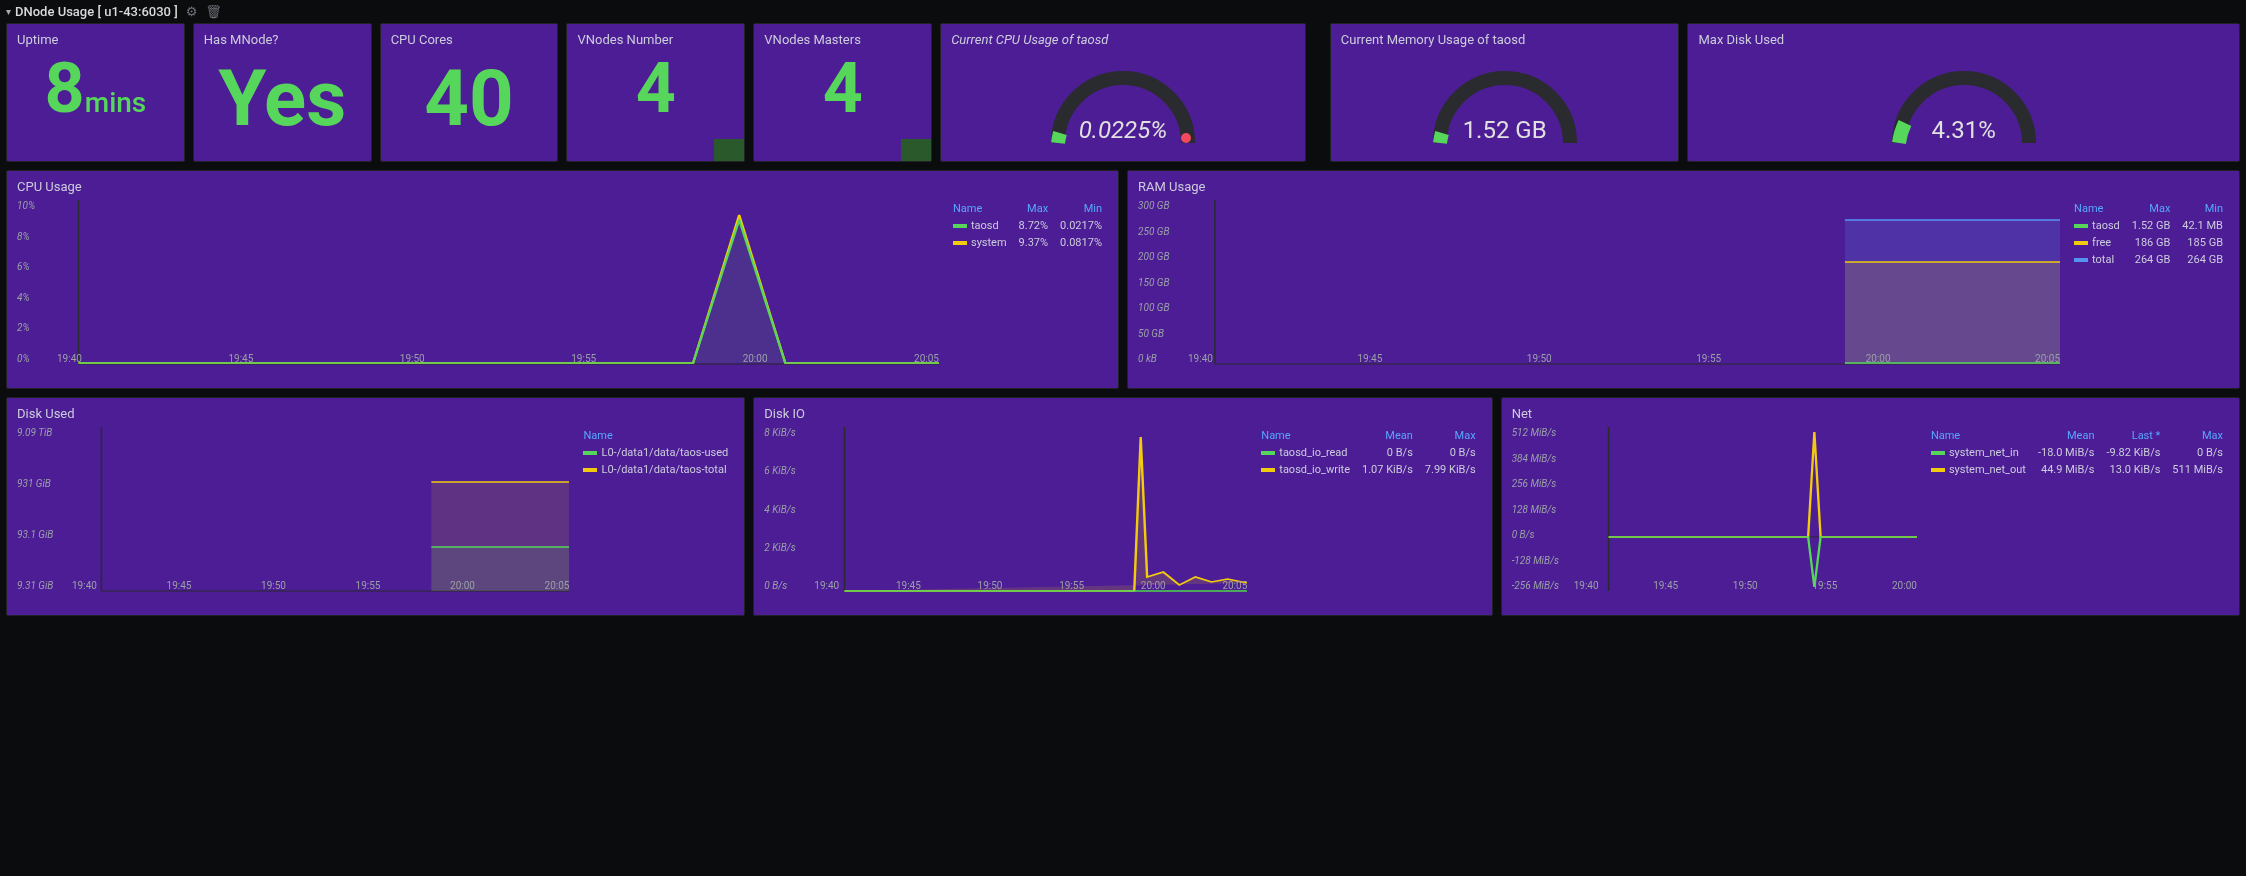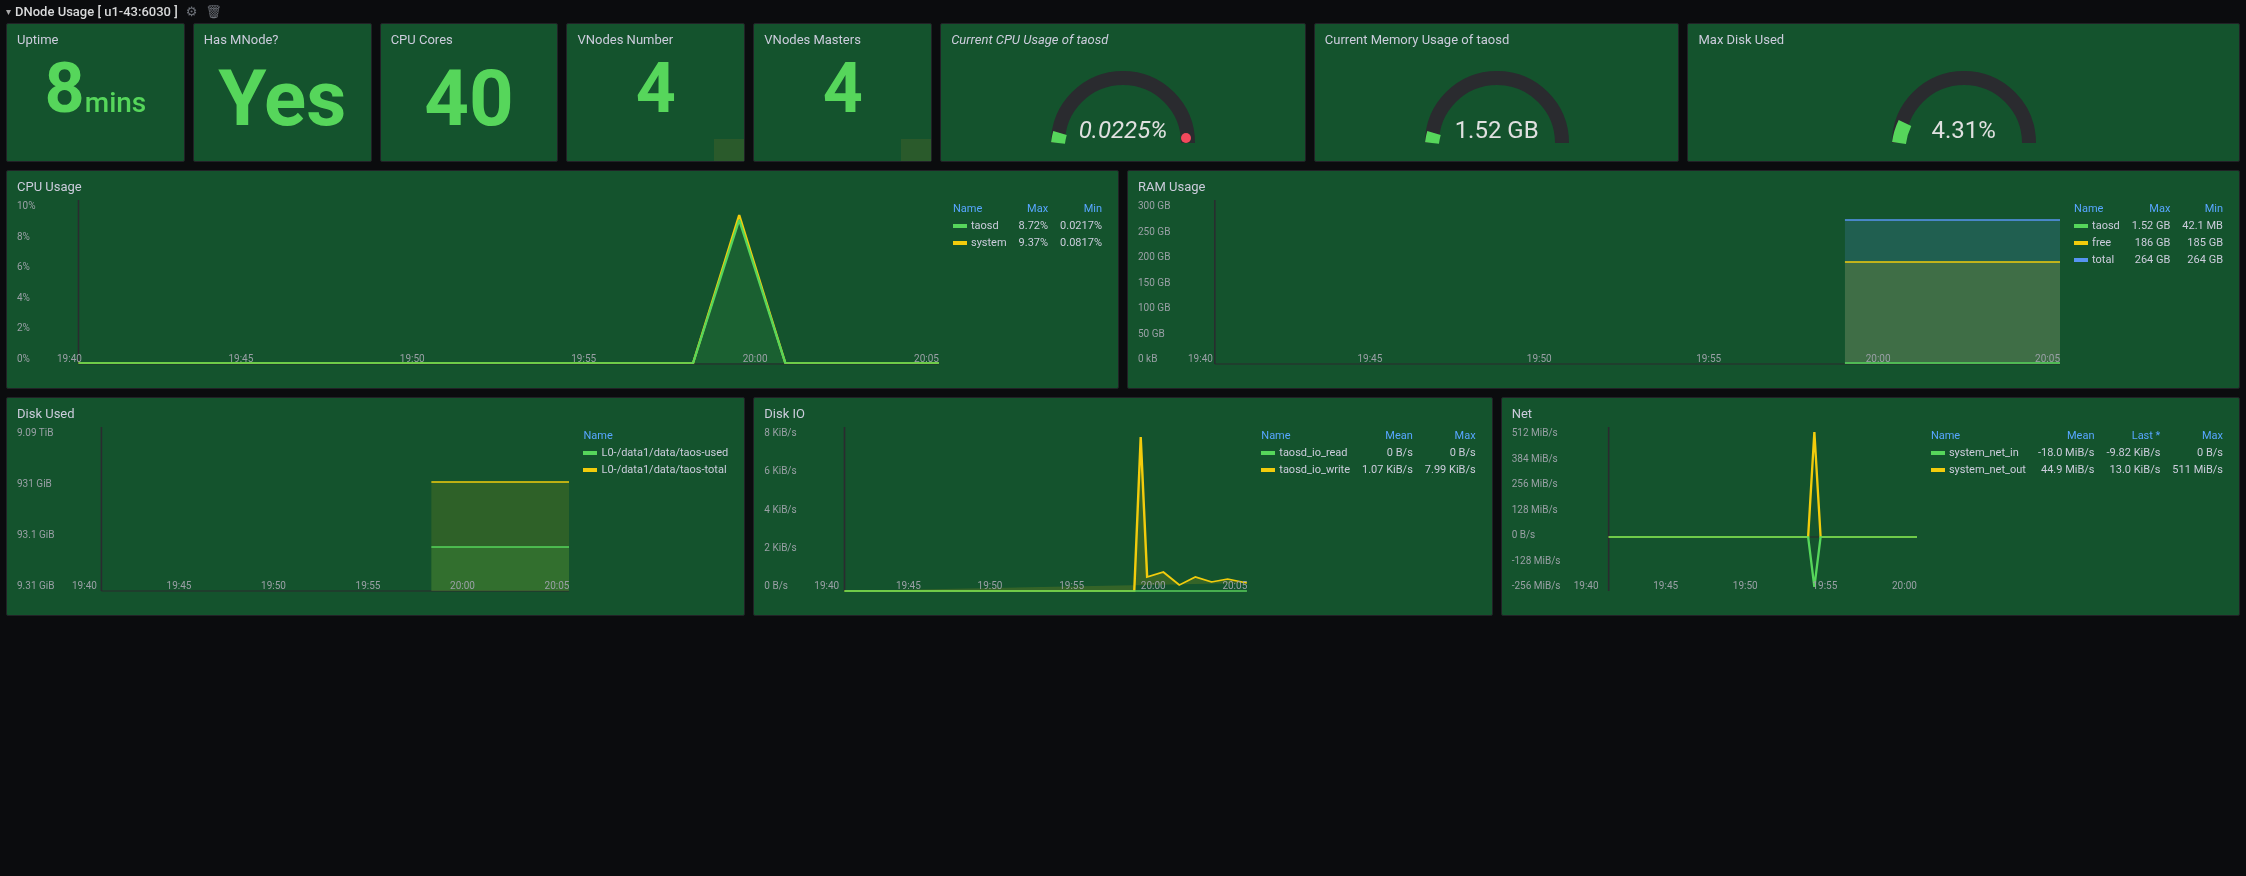--- a/index.html
+++ b/index.html
@@ -1,36 +1,36 @@
 <!DOCTYPE html>
 <html><head>
 <meta charset="utf-8">
 <style>
 html,body{margin:0;padding:0;background:#0b0c0e;color:#ccccdc;font-family:Roboto,Helvetica,Arial,sans-serif;font-size:12px;}
 .row-header{display:flex;align-items:center;padding:4px 6px;color:#d8d9da;font-size:13px;}
 .row-header .title{font-weight:500;}
 .row-header .chev{margin-right:4px;font-size:10px;color:#aaa;}
 .row-header .actions{margin-left:8px;display:flex;gap:8px;color:#6e7279;}
 .grid{display:grid;grid-template-columns:repeat(12,1fr);gap:8px;padding:0 6px 8px 6px;}
-.panel{background:#14532d;border:1px solid #212226;border-radius:2px;padding:8px 10px;min-height:0;position:relative;}
+.panel{background:#4c1d95;border:1px solid #212226;border-radius:2px;padding:8px 10px;min-height:0;position:relative;}
 .panel-title{font-size:13px;color:#ccccdc;margin-bottom:6px;font-weight:400;}
 .stat-value{display:flex;align-items:baseline;justify-content:center;height:100px;}
 .stat-value .big{font-size:70px;font-weight:700;color:#56d65b;line-height:1;}
 .stat-value .small{font-size:28px;font-weight:500;color:#56d65b;}
 .stat-value .huge{font-size:78px;font-weight:700;color:#56d65b;}
 .sparkbar{position:absolute;bottom:0;right:0;width:30px;height:22px;background:#2a5a2b;}
 .gauge-wrap{display:flex;align-items:center;justify-content:center;height:100px;}
 .gauge{position:relative;width:170px;height:90px;}
 .gauge svg{width:100%;height:100%;}
 .gauge-label{position:absolute;left:0;right:0;bottom:4px;text-align:center;font-size:24px;color:#e0e0e0;font-weight:400;}
 .chart-panel{display:flex;flex-direction:row;gap:8px;}
 .chart-area{flex:1;position:relative;}
 .chart-area svg{width:100%;height:180px;display:block;}
 .xaxis{position:absolute;bottom:16px;left:0;right:0;display:flex;justify-content:space-between;font-size:10px;color:#9aa0a6;}
-.yaxis{position:absolute;top:0;bottom:16px;left:0;display:flex;flex-direction:column;justify-content:space-between;font-size:10px;color:#9aa0a6;}
+.yaxis{position:absolute;top:0;bottom:16px;left:0;display:flex;flex-direction:column;justify-content:space-between;font-size:10px;color:#9aa0a6;font-style:italic;}
 .legend{font-size:11px;}
 .legend table{border-collapse:collapse;width:100%;}
 .legend th{color:#58a6ff;font-weight:400;text-align:right;padding:2px 6px;}
 .legend th.name{text-align:left;}
 .legend td{padding:2px 6px;text-align:right;white-space:nowrap;}
 .legend td.name{text-align:left;}
 .legend .swatch{display:inline-block;width:14px;height:4px;margin-right:4px;vertical-align:middle;}
 .c-green{background:#56d65b;}
 .c-yellow{background:#f2cc0c;}
 .c-blue{background:#5794f2;}
@@ -90,21 +90,21 @@
         <div class="gauge">
       <svg viewBox="0 0 170 90">
             <path d="M20 85 A65 65 0 0 1 150 85" fill="none" stroke="#2a2b2f" stroke-width="14"></path>
             <path d="M20 85 A65 65 0 0 1 22 75" fill="none" stroke="#56d65b" stroke-width="14"></path>
             <circle cx="148" cy="80" r="5" fill="#f2495c"></circle>
           </svg>
       <div class="gauge-label">0.0225%</div>
     </div>
       </div>
   </div>
-  <div class="panel" style="grid-column:span 2;">
+  <div class="panel" style="grid-column:span 2;margin-left:16px;">
     <div class="panel-title">Current Memory Usage of taosd</div>
     <div class="gauge-wrap">
         <div class="gauge">
       <svg viewBox="0 0 170 90">
             <path d="M20 85 A65 65 0 0 1 150 85" fill="none" stroke="#2a2b2f" stroke-width="14"></path>
             <path d="M20 85 A65 65 0 0 1 22 75" fill="none" stroke="#56d65b" stroke-width="14"></path>
           </svg>
       <div class="gauge-label">1.52 GB</div>
     </div>
       </div>

